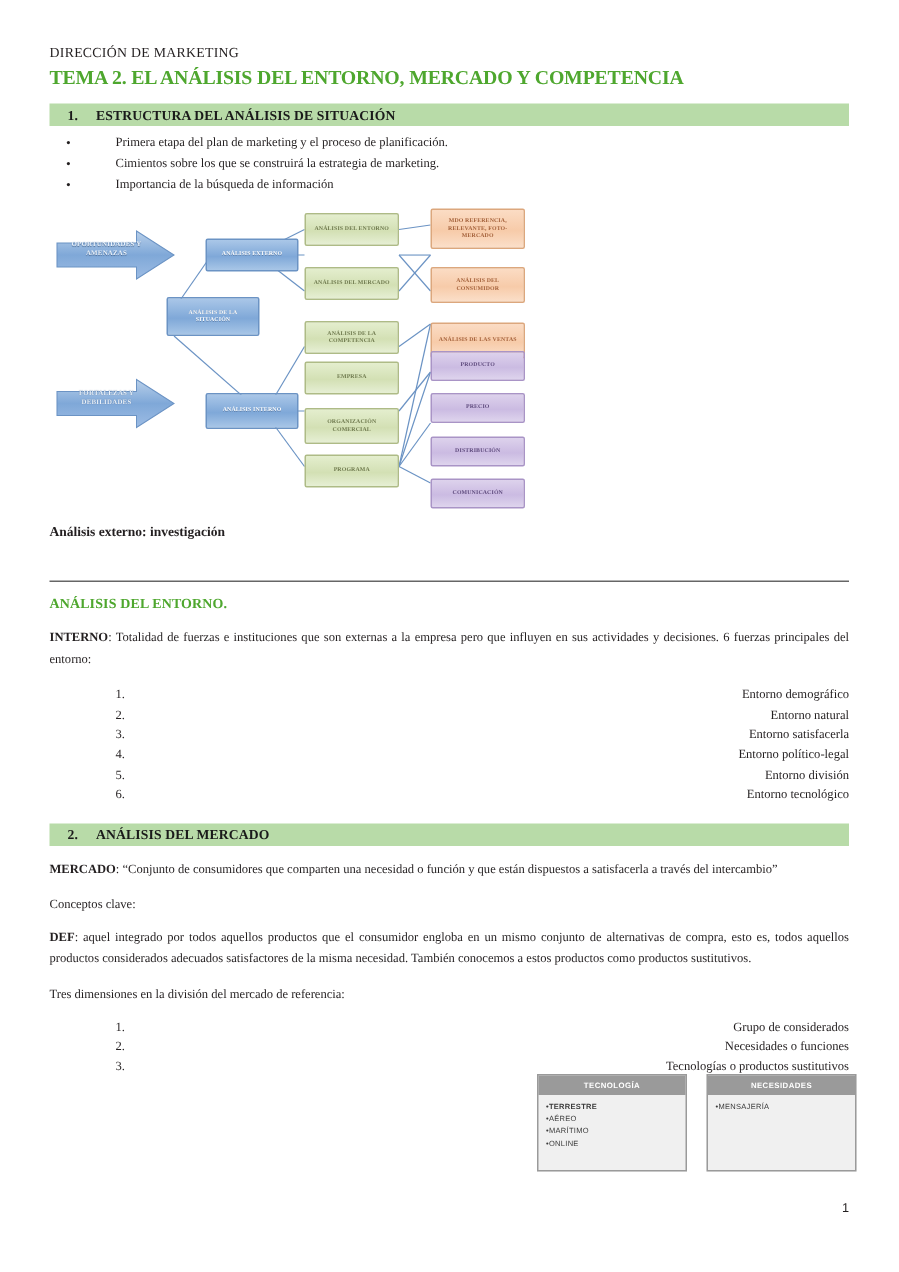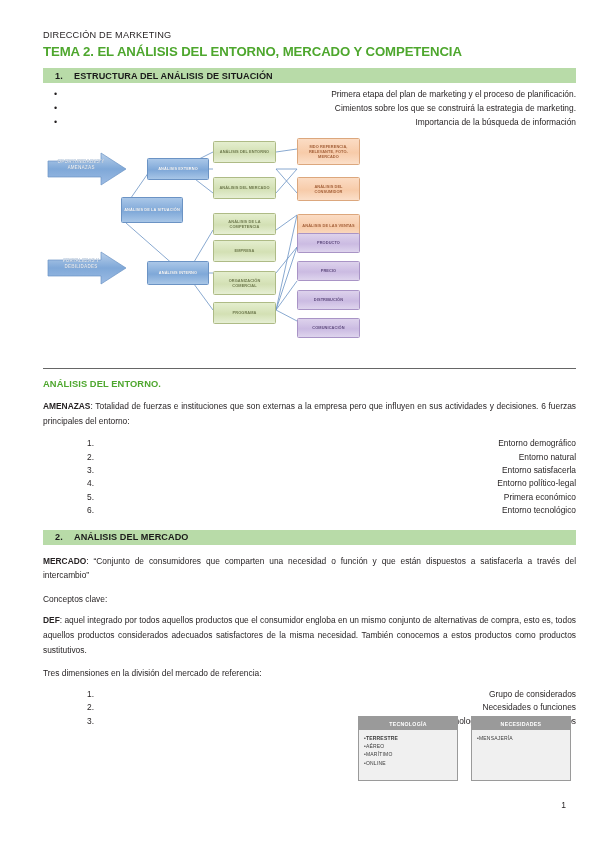--- a/index.html
+++ b/index.html
@@ -17,23 +17,24 @@
   }
   .page {
     position: absolute;
     left: 0; top: 0;
     width: 599px;
     height: 848px;
     background: #fff;
   }
   .content {
     position: absolute;
-    left: 43px;
+    left: 33px;
     top: 30px;
     width: 533px;
+    font-family: Liberation Serif, serif;
   }
 
   
   .doc-subject {
     font-size: 9.2px;
     letter-spacing: 0.2px;
     color: #231f20;
     margin: 0 0 4px 0;
     font-weight: 400;
   }
@@ -65,21 +66,20 @@
     list-style: none;
     margin: 0 0 6px 0;
     padding: 0 0 0 11px;
   }
   ul.bullets li {
     font-size: 8.4px;
     line-height: 14px;
     position: relative;
     padding-left: 33px;
     color: #231f20;
-    text-align: right;
   }
   ul.bullets li::before {
     content: "\2022";
     position: absolute;
     left: 0;
     font-size: 9px;
     top: -0.5px;
   }
   ol.numlist {
     list-style: none;
@@ -324,33 +324,34 @@
       <div class="dbox green" style="left:170px; top:105px; width:63px; height:22px;">EMPRESA</div>
       <div class="dbox green" style="left:170px; top:136px; width:63px; height:24px;">ORGANIZACIÓN COMERCIAL</div>
       <div class="dbox green" style="left:170px; top:167px; width:63px; height:22px;">PROGRAMA</div>
 
       <div class="dbox purple" style="left:254px; top:98px; width:63px; height:20px;">PRODUCTO</div>
       <div class="dbox purple" style="left:254px; top:126px; width:63px; height:20px;">PRECIO</div>
       <div class="dbox purple" style="left:254px; top:155px; width:63px; height:20px;">DISTRIBUCIÓN</div>
       <div class="dbox purple" style="left:254px; top:183px; width:63px; height:20px;">COMUNICACIÓN</div>
     </div>
 
+    <div class="lead-bold">Análisis externo: investigación</div>
 
     <div class="sub-heading">
       <span class="txt">ANÁLISIS DEL ENTORNO.</span>
     </div>
 
-    <p class="body"><b>AMENAZAS</b><span>: Totalidad de fuerzas e instituciones que son externas a la empresa pero que influyen en sus actividades y decisiones. 6 fuerzas principales del entorno:</span></p>
+    <p class="body"><b>INTERNO</b><span>: Totalidad de fuerzas e instituciones que son externas a la empresa pero que influyen en sus actividades y decisiones. 6 fuerzas principales del entorno:</span></p>
 
     <ol class="numlist">
       <li>Entorno demográfico</li>
       <li>Entorno natural</li>
       <li>Entorno satisfacerla</li>
       <li>Entorno político-legal</li>
-      <li>Primera económico</li>
+      <li>Entorno división</li>
       <li>Entorno tecnológico</li>
     </ol>
 
     <div class="section-banner" style="margin-top:12px;">
       <span class="num">2.</span>
       <span>ANÁLISIS DEL MERCADO</span>
     </div>
 
     <p class="body" style="margin-top:9px;"><b>MERCADO</b><span>: “Conjunto de consumidores que comparten una necesidad o función y que están dispuestos a satisfacerla a través del intercambio”</span></p>
 

